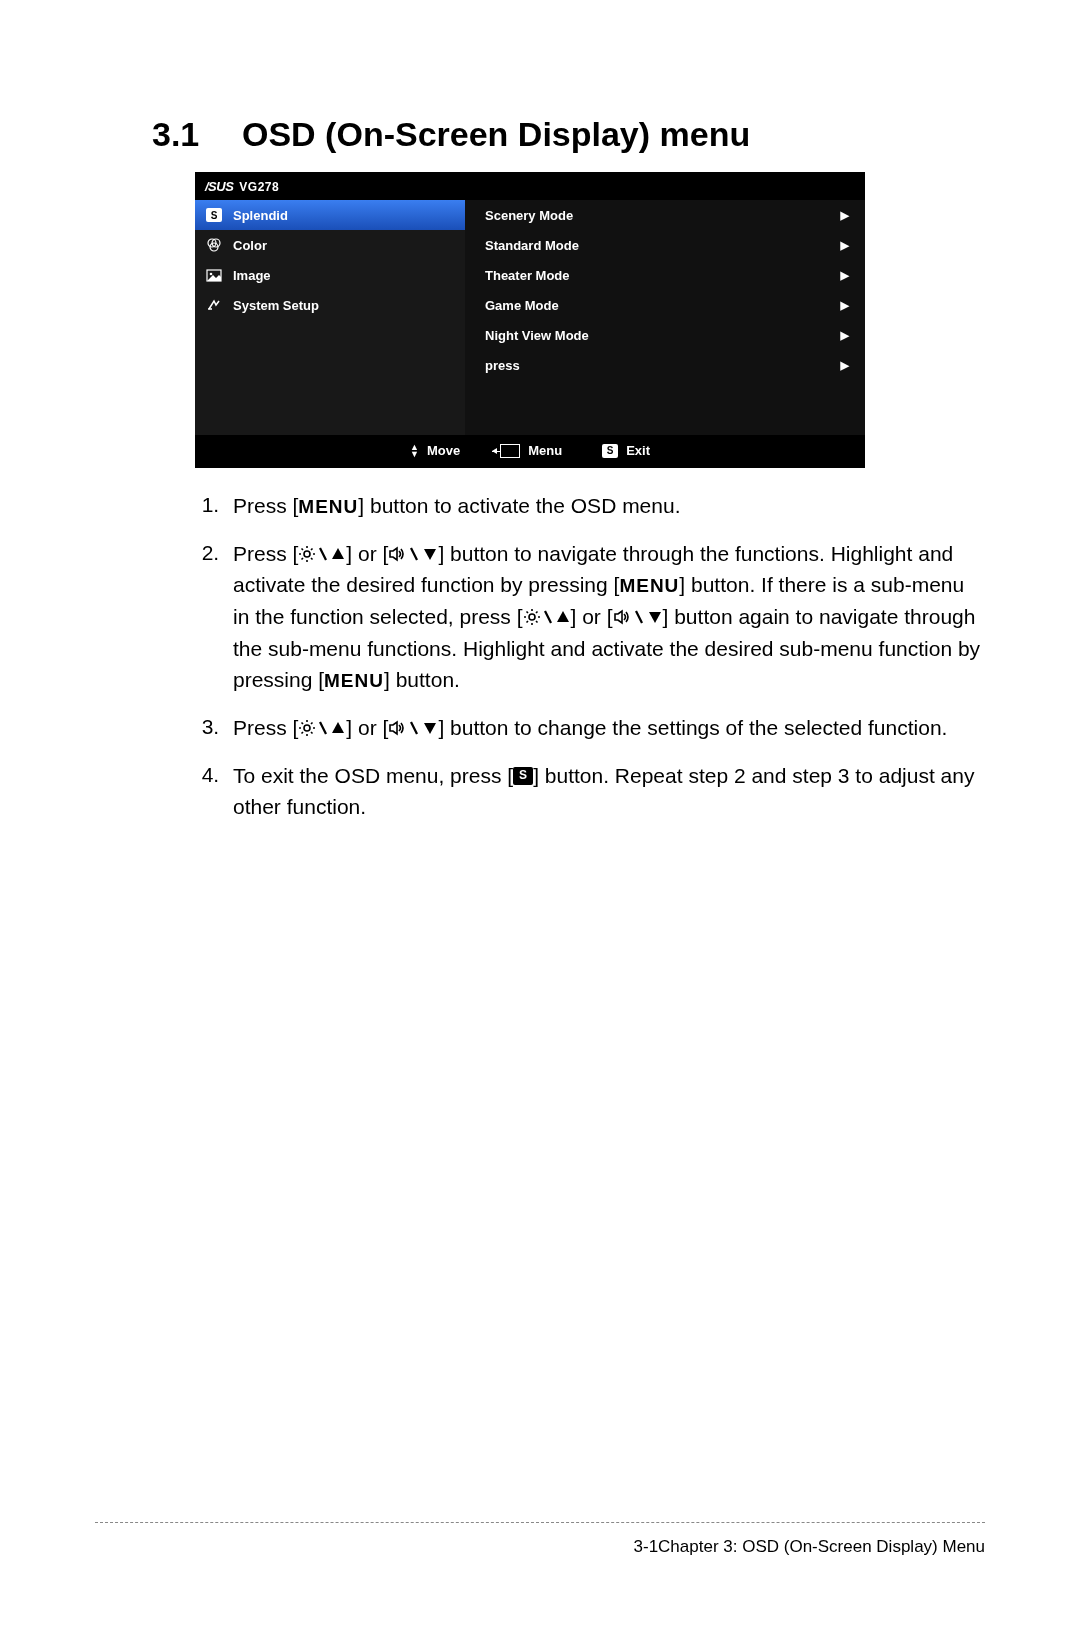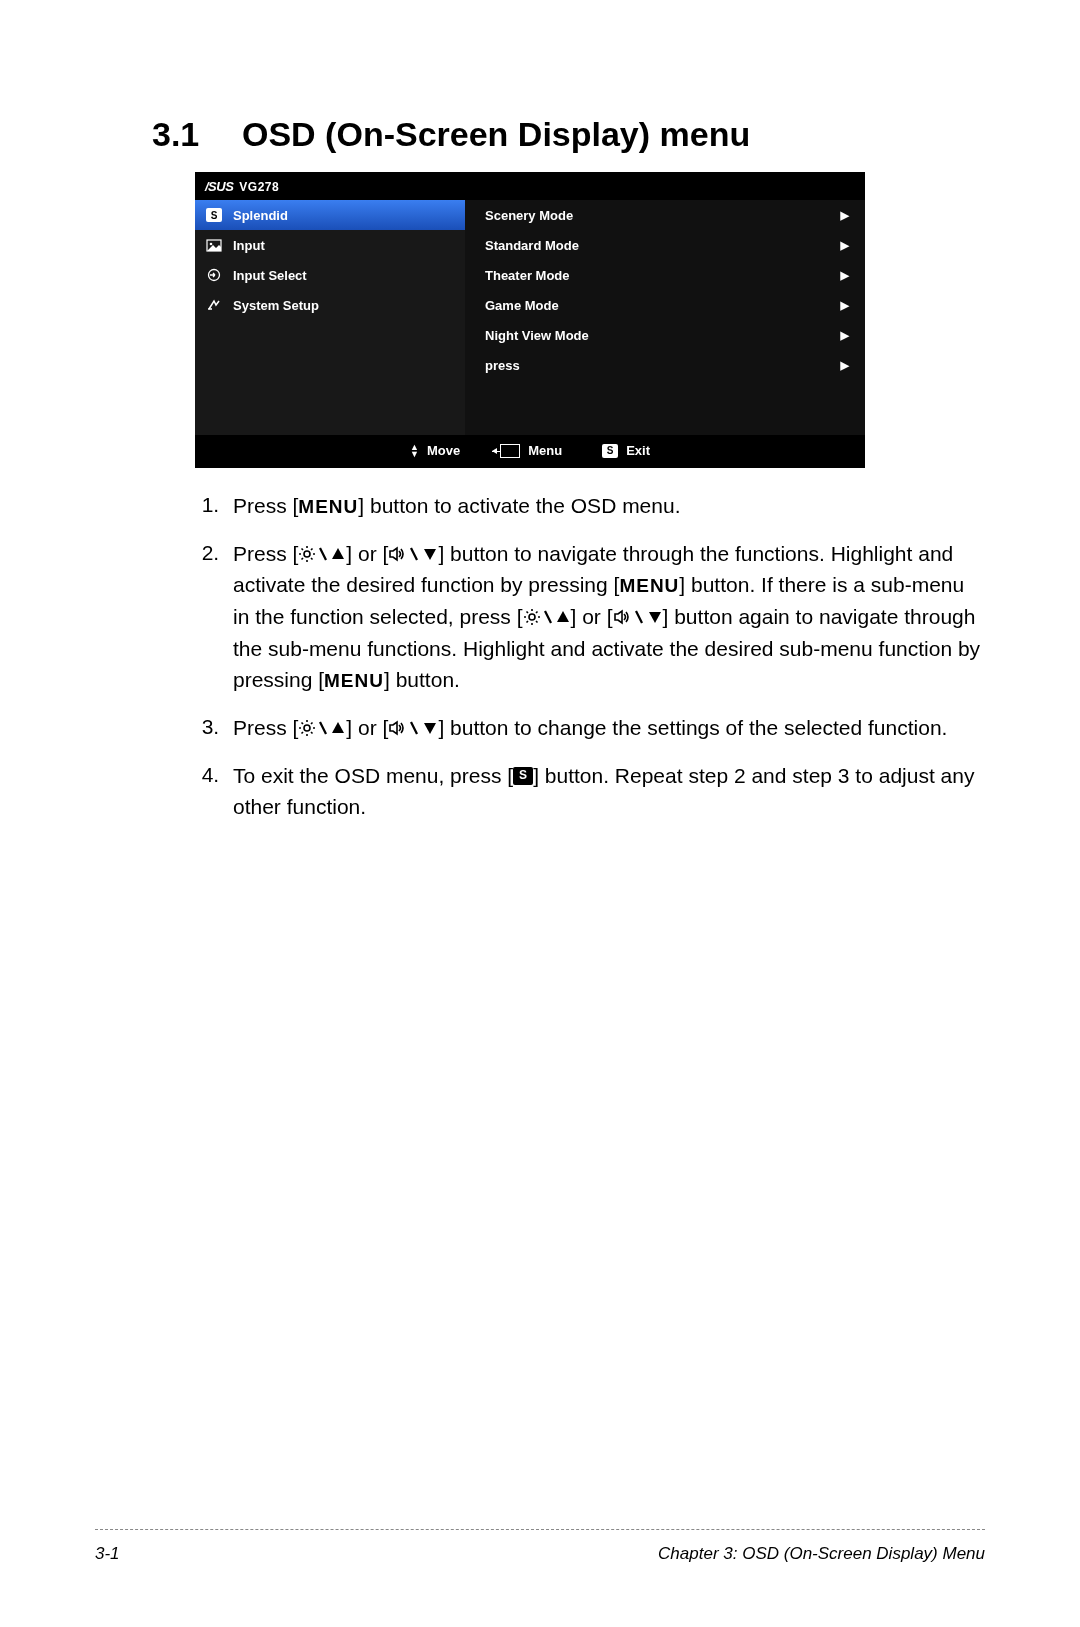--- a/index.html
+++ b/index.html
@@ -172,29 +172,28 @@
     width: 20px; height: 18px;
     background: #000; color: #fff;
     border-radius: 2px;
     font-size: 12px; font-weight: 900;
     vertical-align: -2px;
   }
 
   
   .page-footer {
     position: absolute;
-    bottom: 63px;
+    bottom: 70px;
     left: 95px;
     right: 95px;
     border-top: 1px dashed #888;
     padding-top: 14px;
     display: flex;
-    justify-content: space-between;
+    justify-content: flex-end;
     font-size: 17px;
-    font-style: italic;
   }
 </style>
 </head>
 <body>
 
 <div class="page">
   <h1 class="section-title">
     <span class="num">3.1</span><span>OSD (On-Screen Display) menu</span>
   </h1>
 
@@ -206,36 +205,37 @@
     <div class="osd-body">
       <div class="osd-left">
         <div class="osd-left-item selected">
           <span class="osd-icon">
               <span class="s-badge">S</span>
             </span>
           <span>Splendid</span>
         </div>
         <div class="osd-left-item">
           <span class="osd-icon">
+            <svg width="16" height="14" viewBox="0 0 16 14">
+                <circle cx="6" cy="5" r="4" fill="none" stroke="#fff" stroke-width="1.2"></circle>
+                <circle cx="10" cy="5" r="4" fill="none" stroke="#fff" stroke-width="1.2"></circle>
+                <circle cx="8" cy="9" r="4" fill="none" stroke="#fff" stroke-width="1.2"></circle>
+              </svg>
+          </span>
+          <span>Color</span>
+        </div>
+        <div class="osd-left-item">
+          <span class="osd-icon">
             <svg width="16" height="13" viewBox="0 0 16 13">
                 <rect x="1" y="1" width="14" height="11" fill="none" stroke="#fff" stroke-width="1.2"></rect>
                 <circle cx="5" cy="5" r="1.3" fill="#fff"></circle>
                 <path d="M2 11 L7 6 L10 9 L13 6 L15 8 L15 12 L2 12 Z" fill="#fff"></path>
               </svg>
           </span>
-          <span>Input</span>
-        </div>
-        <div class="osd-left-item">
-          <span class="osd-icon">
-            <svg width="16" height="14" viewBox="0 0 16 14">
-                <circle cx="8" cy="7" r="5.5" fill="none" stroke="#fff" stroke-width="1.3"></circle>
-                <path d="M4 7 L9 7 M9 7 L7 5 M9 7 L7 9" stroke="#fff" stroke-width="1.3" fill="none"></path>
-              </svg>
-          </span>
-          <span>Input Select</span>
+          <span>Image</span>
         </div>
         <div class="osd-left-item">
           <span class="osd-icon">
             <svg width="16" height="14" viewBox="0 0 16 14">
                 <path d="M3 11 L8 3 L10 7 L13 3" stroke="#fff" stroke-width="1.5" fill="none"></path>
                 <path d="M2 11 L6 11" stroke="#fff" stroke-width="1.5"></path>
               </svg>
           </span>
           <span>System Setup</span>
         </div>

